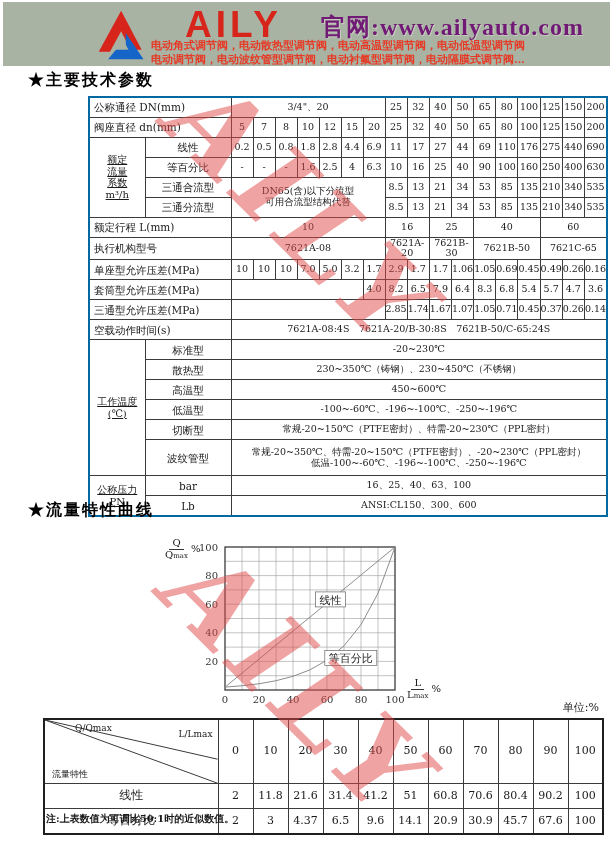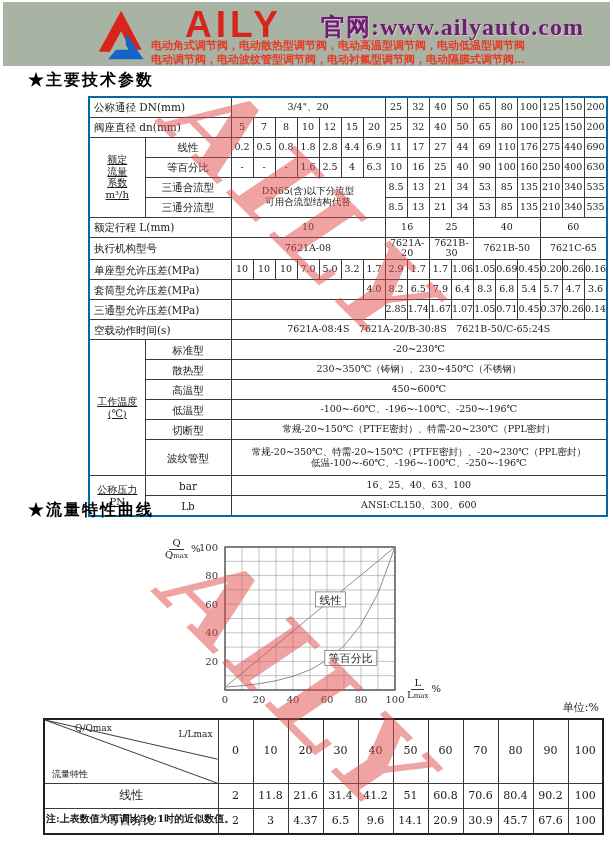--- a/index.html
+++ b/index.html
@@ -243,21 +243,21 @@
           <td>5.0</td>
           <td>3.2</td>
           <td>1.7</td>
           <td>2.9</td>
           <td>1.7</td>
           <td>1.7</td>
           <td>1.06</td>
           <td>1.05</td>
           <td>0.69</td>
           <td>0.45</td>
-          <td>0.20</td>
+          <td>0.49</td>
           <td>0.26</td>
           <td>0.16</td>
         </tr>
         <tr>
           <td colspan="2" class="lbl">套筒型允许压差(MPa)</td>
           <td colspan="6"></td>
           <td>4.0</td>
           <td>8.2</td>
           <td>6.5</td>
           <td>7.9</td>

